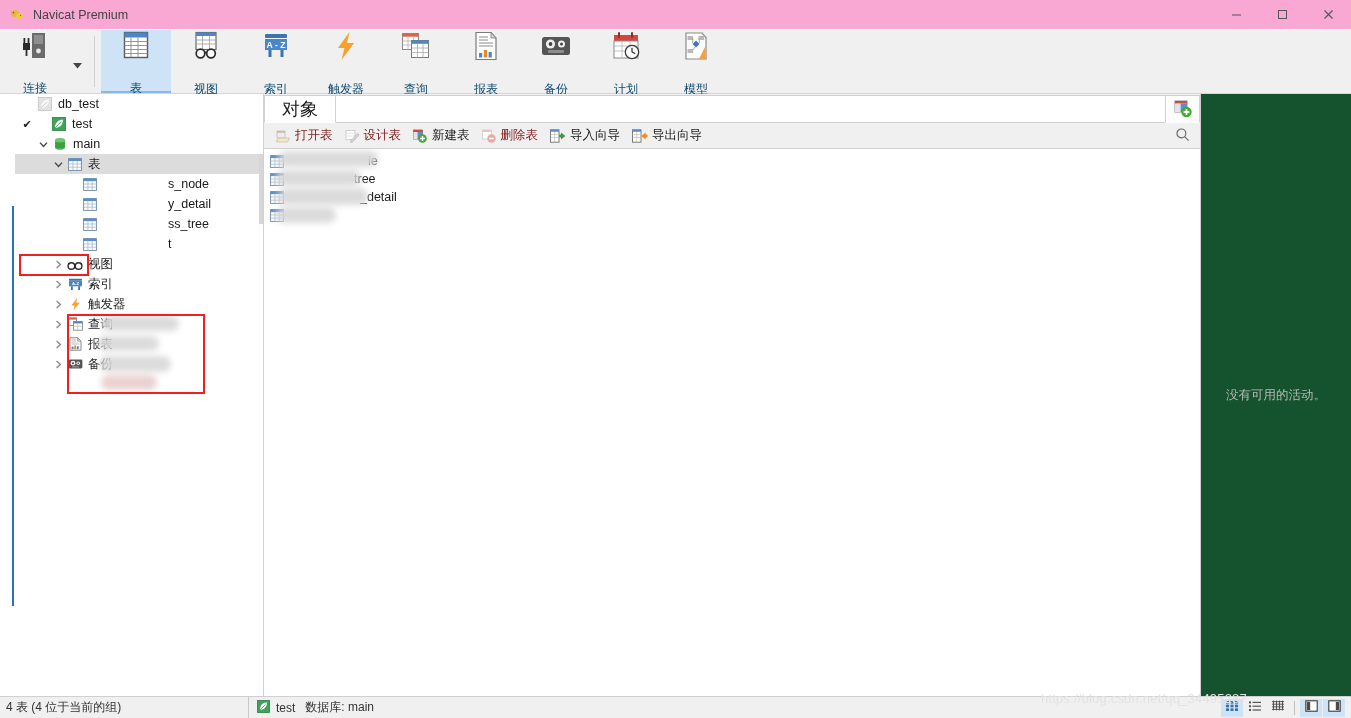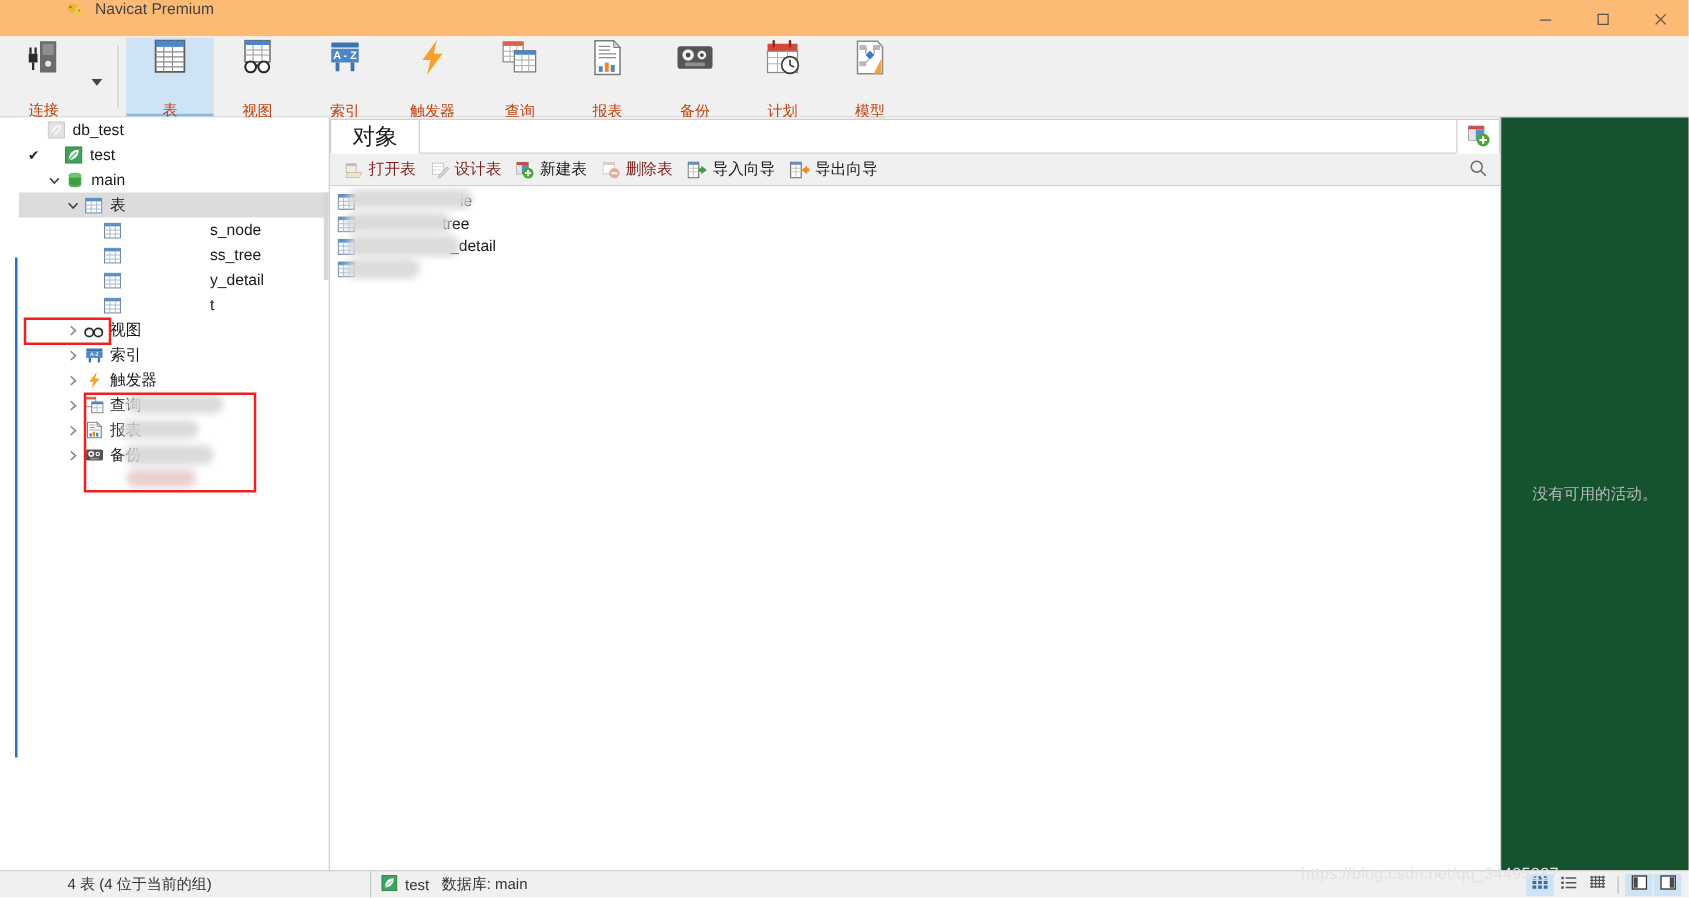--- a/index.html
+++ b/index.html
@@ -10,25 +10,24 @@
     background: #ffffff;
     font-family: "Liberation Sans", "DejaVu Sans", sans-serif;
     font-size: 12px;
     color: #222;
     -webkit-font-smoothing: antialiased;
   }
   .app { width: 1351px; height: 718px; display: flex; flex-direction: column; position: relative; }
 
   
   .titlebar {
-    height: 30px; background: #fdba74;
-    display: flex; 
+    height: 30px; background: #f9a8d4;
+    display: flex; align-items: center;
     border-bottom: 1px solid #ffffff;
     flex: 0 0 30px;
-    padding-left: 43px;
   }
   .titlebar .app-icon {
     width: 16px; height: 16px; margin-left: 9px; margin-right: 8px;
     position: relative; flex: 0 0 auto;
   }
   .titlebar .title-text { font-size: 12.5px; color: #444; }
   .win-controls { margin-left: auto; display: flex; height: 30px; }
   .win-btn {
     width: 46px; height: 30px; display: flex; align-items: center; justify-content: center;
     color: #555;
@@ -53,21 +52,21 @@
     flex: 0 0 64px; border-bottom: 1px solid #d6d6d6;
   }
   .rb-group { display: flex; align-items: stretch; }
   .rb-sep { width: 1px; background: #d0d0d0; margin: 6px 6px 6px 10px; }
   .rb-btn {
     width: 70px; display: flex; flex-direction: column;
     align-items: center; justify-content: center;
     padding-top: 4px; cursor: default; position: relative;
   }
   .rb-btn .ico { height: 34px; display: flex; align-items: center; justify-content: center; }
-  .rb-btn .lbl { font-size: 12px; color: #c2410c; margin-top: 18px; }
+  .rb-btn .lbl { font-size: 12px; color: #0c4a6e; margin-top: 18px; }
   .rb-btn.active { background: #cfe3f7; border-bottom: 2px solid #8cb8e0; }
   .rb-caret {
     width: 14px; display: flex; align-items: center; justify-content: center;
     font-size: 8px; color: #444; padding-top: 8px;
   }
 
   
   .body { flex: 1 1 auto; display: flex; min-height: 0; position: relative; padding-left: 12px; }
 
   .edge-strip { width: 3px; background: #ffffff; flex: 0 0 3px; position: relative; }
@@ -138,21 +137,21 @@
     display: flex; align-items: center; justify-content: center;
     font-size: 12.5px; color: #b8b8b8;
   }
 
   
   .statusbar {
     height: 22px; flex: 0 0 22px; background: #f0f0f0;
     border-top: 1px solid #d0d0d0; display: flex; align-items: center;
     font-size: 12px; color: #333; position: relative;
   }
-  .sb-left { width: 249px; flex: 0 0 249px; padding-left: 6px; border-right: 1px solid #c8c8c8; height: 22px; display: flex; align-items: center; margin-left: 48px; }
+  .sb-left { width: 249px; flex: 0 0 249px; padding-left: 6px; border-right: 1px solid #c8c8c8; height: 22px; display: flex; align-items: center; }
   .sb-mid { display: flex; align-items: center; padding-left: 8px; gap: 6px; }
   .sb-right { margin-left: auto; display: flex; align-items: center; padding-right: 6px; gap: 1px; }
   .vbtn {
     width: 22px; height: 18px; display: flex; align-items: center; justify-content: center;
   }
   .vbtn.on { background: #cfe3f7; }
   .vsep { width: 1px; height: 14px; background: #c0c0c0; margin: 0 4px; }
 
   
   .annot {
@@ -498,40 +497,40 @@
                   <rect x="0.6" y="0.6" width="12.8" height="2.5" fill="#5b8fcb"></rect>
                   <g stroke="#9bb2c9" stroke-width=".7">
                     <line x1="0.6" y1="6" x2="13.4" y2="6"></line>
                     <line x1="0.6" y1="9.2" x2="13.4" y2="9.2"></line>
                     <line x1="4.9" y1="3.1" x2="4.9" y2="12.4"></line>
                     <line x1="9.2" y1="3.1" x2="9.2" y2="12.4"></line>
                   </g>
                 </svg>
               </span>
             </span>
-            <span class="tw-label" style="padding-left: 68px;">ss_tree</span>
+            <span class="tw-label" style="padding-left: 68px;">y_detail</span>
           </div>
           <div class="tree-row">
             <span class="tw-check" style="margin-left: 51px; width: 0px;"></span>
             <span class="tw-arrow"></span>
             <span class="tw-icon">
               <span style="display: flex; align-items: center;">
                 <svg width="14" height="13" viewBox="0 0 14 13">
                   <rect x="0.6" y="0.6" width="12.8" height="11.8" fill="#ffffff" stroke="#6f87a0" stroke-width=".9"></rect>
                   <rect x="0.6" y="0.6" width="12.8" height="2.5" fill="#5b8fcb"></rect>
                   <g stroke="#9bb2c9" stroke-width=".7">
                     <line x1="0.6" y1="6" x2="13.4" y2="6"></line>
                     <line x1="0.6" y1="9.2" x2="13.4" y2="9.2"></line>
                     <line x1="4.9" y1="3.1" x2="4.9" y2="12.4"></line>
                     <line x1="9.2" y1="3.1" x2="9.2" y2="12.4"></line>
                   </g>
                 </svg>
               </span>
             </span>
-            <span class="tw-label" style="padding-left: 68px;">y_detail</span>
+            <span class="tw-label" style="padding-left: 68px;">ss_tree</span>
           </div>
           <div class="tree-row">
             <span class="tw-check" style="margin-left: 51px; width: 0px;"></span>
             <span class="tw-arrow"></span>
             <span class="tw-icon">
               <span style="display: flex; align-items: center;">
                 <svg width="14" height="13" viewBox="0 0 14 13">
                   <rect x="0.6" y="0.6" width="12.8" height="11.8" fill="#ffffff" stroke="#6f87a0" stroke-width=".9"></rect>
                   <rect x="0.6" y="0.6" width="12.8" height="2.5" fill="#5b8fcb"></rect>
                   <g stroke="#9bb2c9" stroke-width=".7">

